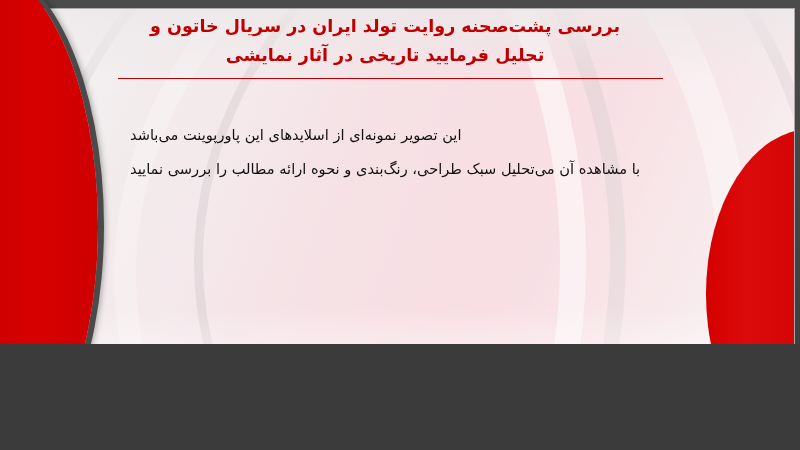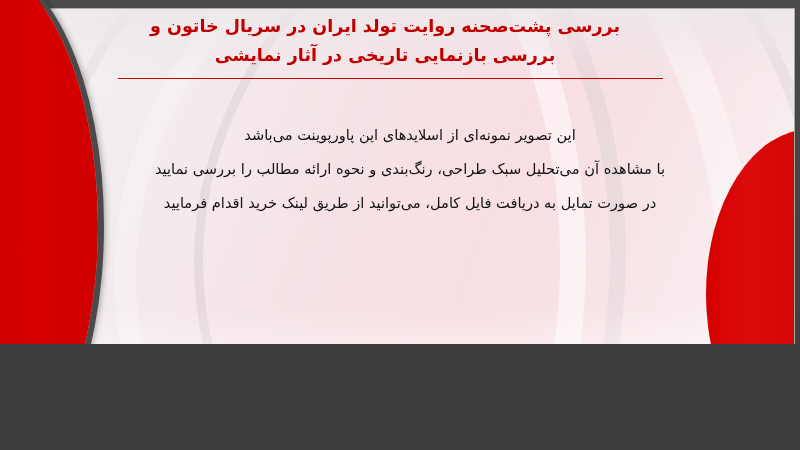--- a/index.html
+++ b/index.html
@@ -153,21 +153,21 @@
     border-top: 1.6px solid #c00000;
     z-index: 8;
   }
 
   
   .body-block {
     position: absolute;
     right: 110px;
     top: 118px;
     width: 560px;
-    text-align: center;
+    text-align: left;
     direction: rtl;
     z-index: 8;
   }
   .body-line {
     color: #111111;
     font-size: 14.6px;
     line-height: 34px;
     white-space: nowrap;
   }
 
@@ -210,25 +210,24 @@
     <div class="vignette-bottom"></div>
 
     <div class="red-right"></div>
   </div>
 
   <div class="red-left"></div>
   <div class="red-bottom-left"></div>
 
   <div class="title-block">
     <div class="title-line">بررسی پشت‌صحنه روایت تولد ایران در سریال خاتون و</div>
-    <div class="title-line">بررسی بازنمایی تاریخی در آثار نمایشی</div>
+    <div class="title-line">تحلیل فرمایید تاریخی در آثار نمایشی</div>
   </div>
   <div class="title-rule"></div>
 
   <div class="body-block">
     <div class="body-line">این تصویر نمونه‌ای از اسلایدهای این پاورپوینت می‌باشد</div>
     <div class="body-line">با مشاهده آن می‌تحلیل سبک طراحی، رنگ‌بندی و نحوه ارائه مطالب را بررسی نمایید</div>
-    <div class="body-line">در صورت تمایل به دریافت فایل کامل، می‌توانید از طریق لینک خرید اقدام فرمایید</div>
   </div>
 
   <div class="bottom-hairline"></div>
 
 </div>
 
 </body></html>

